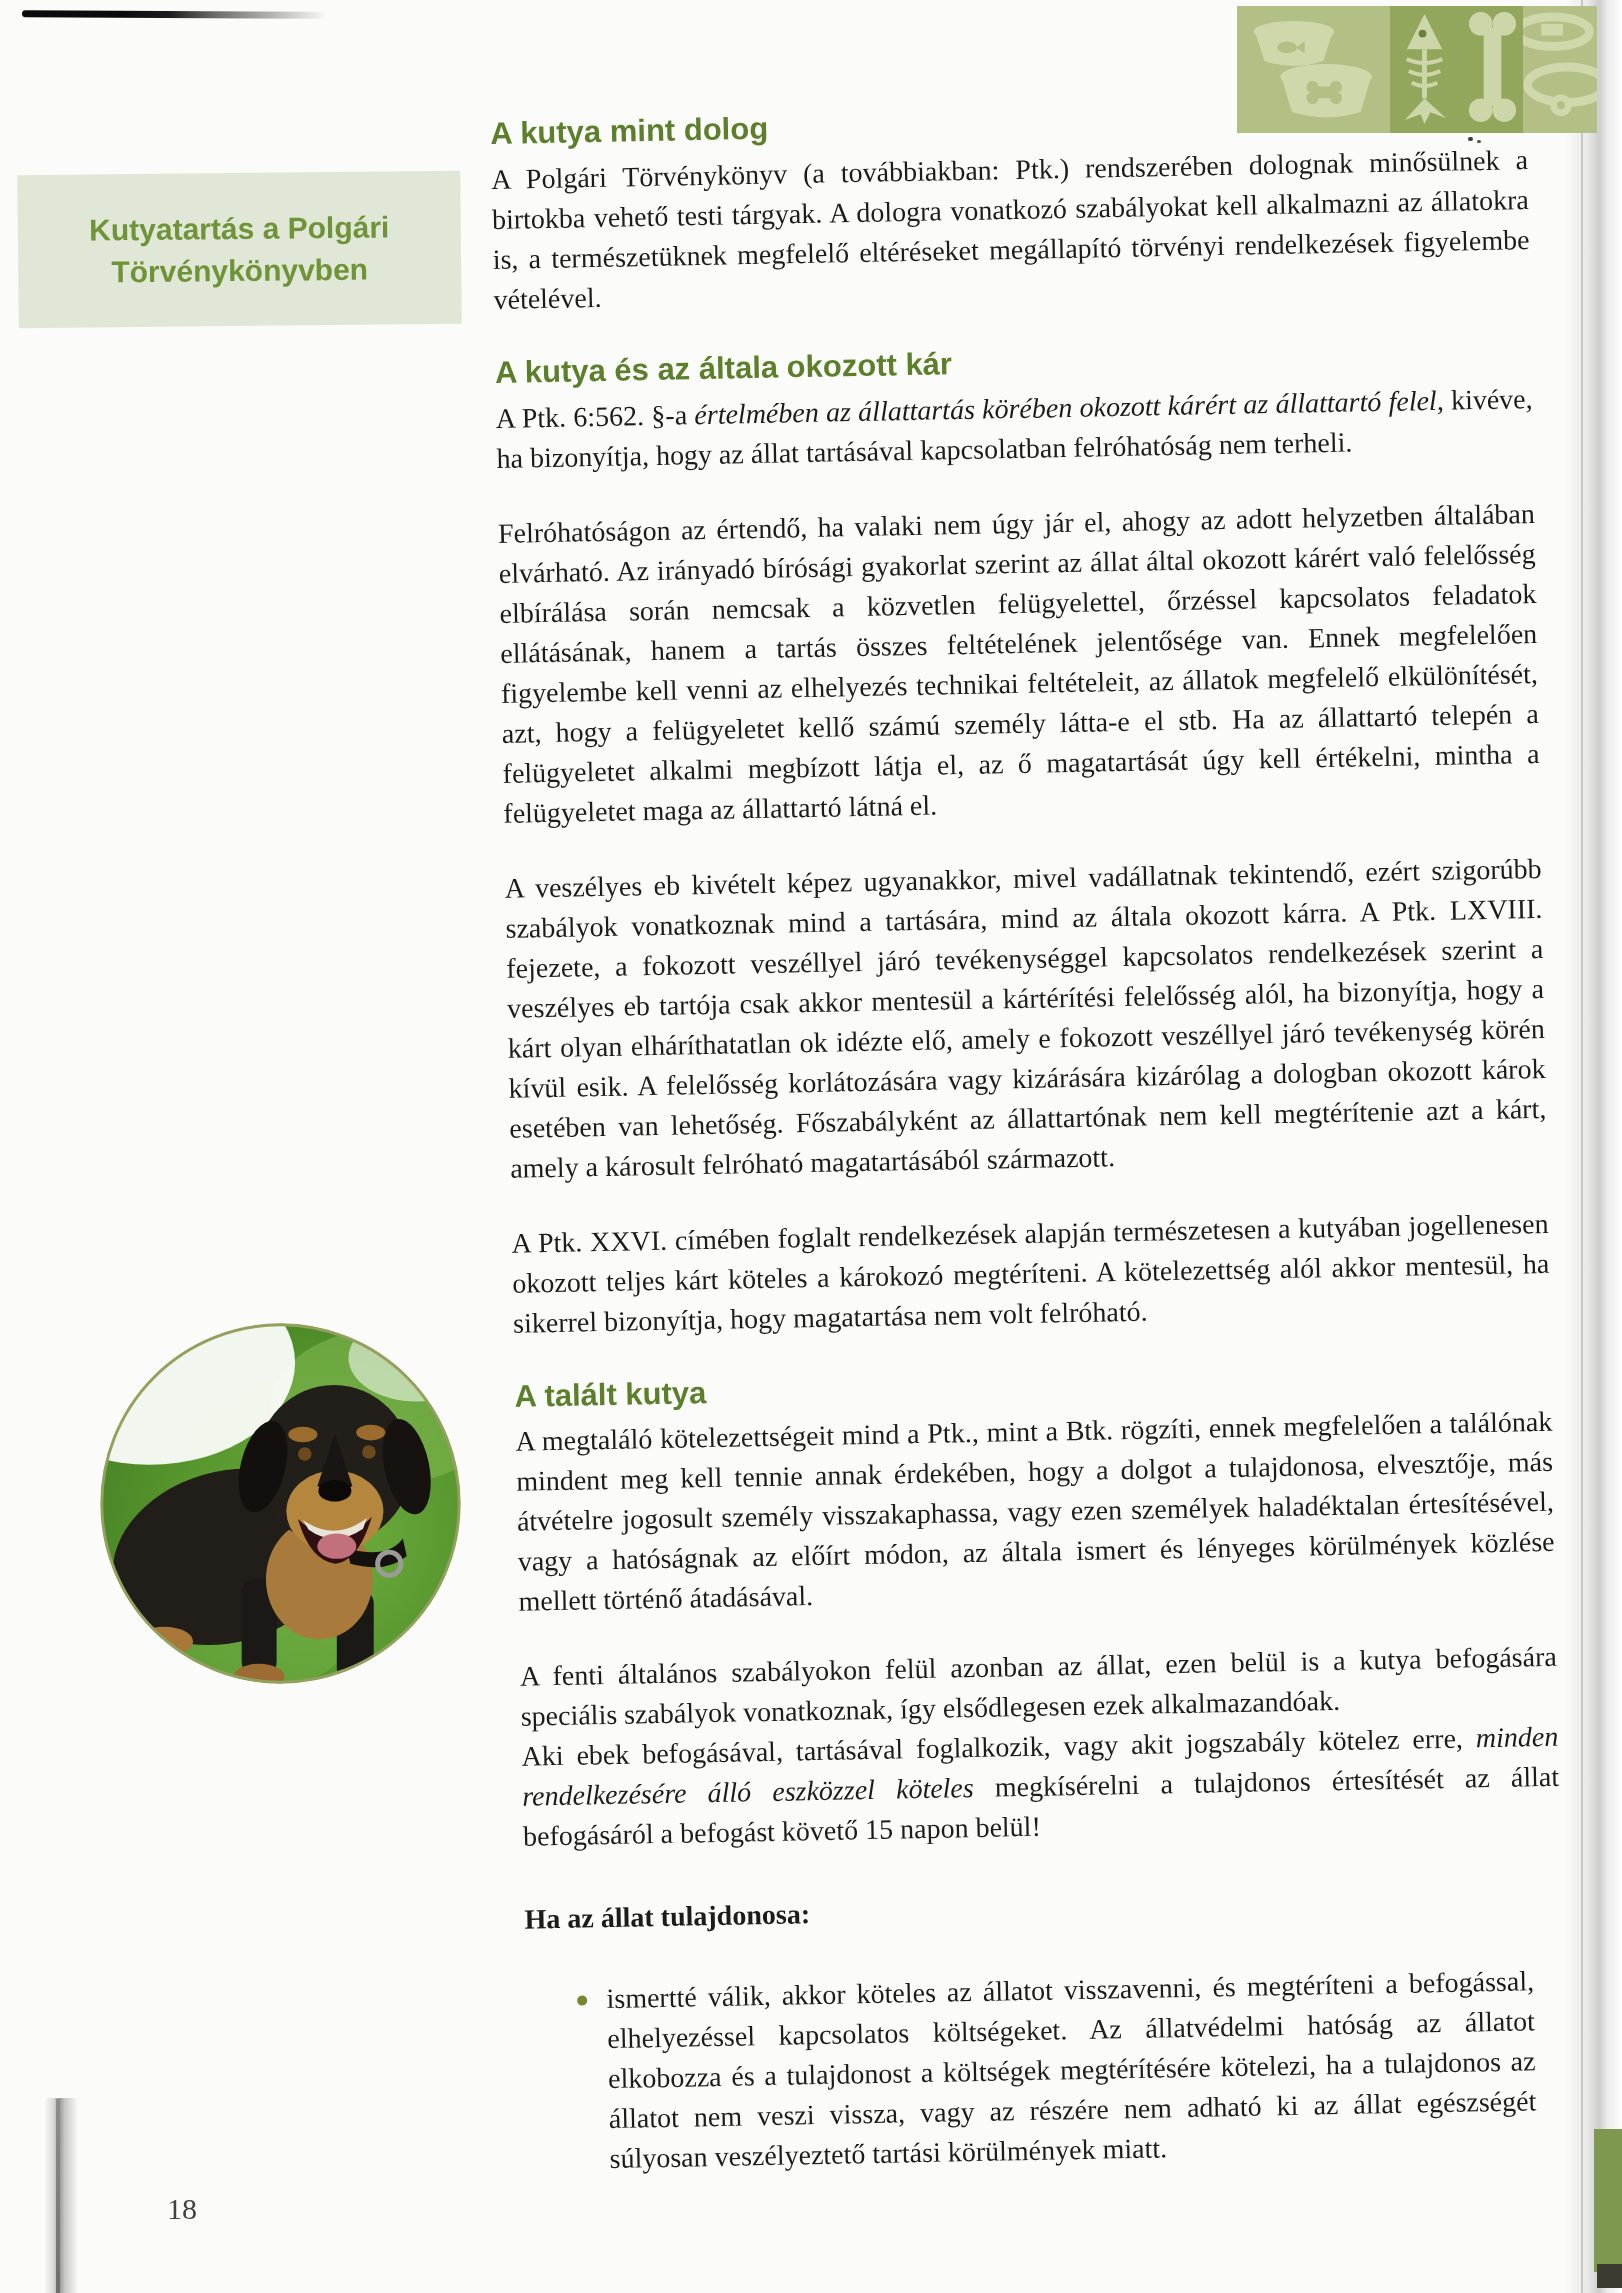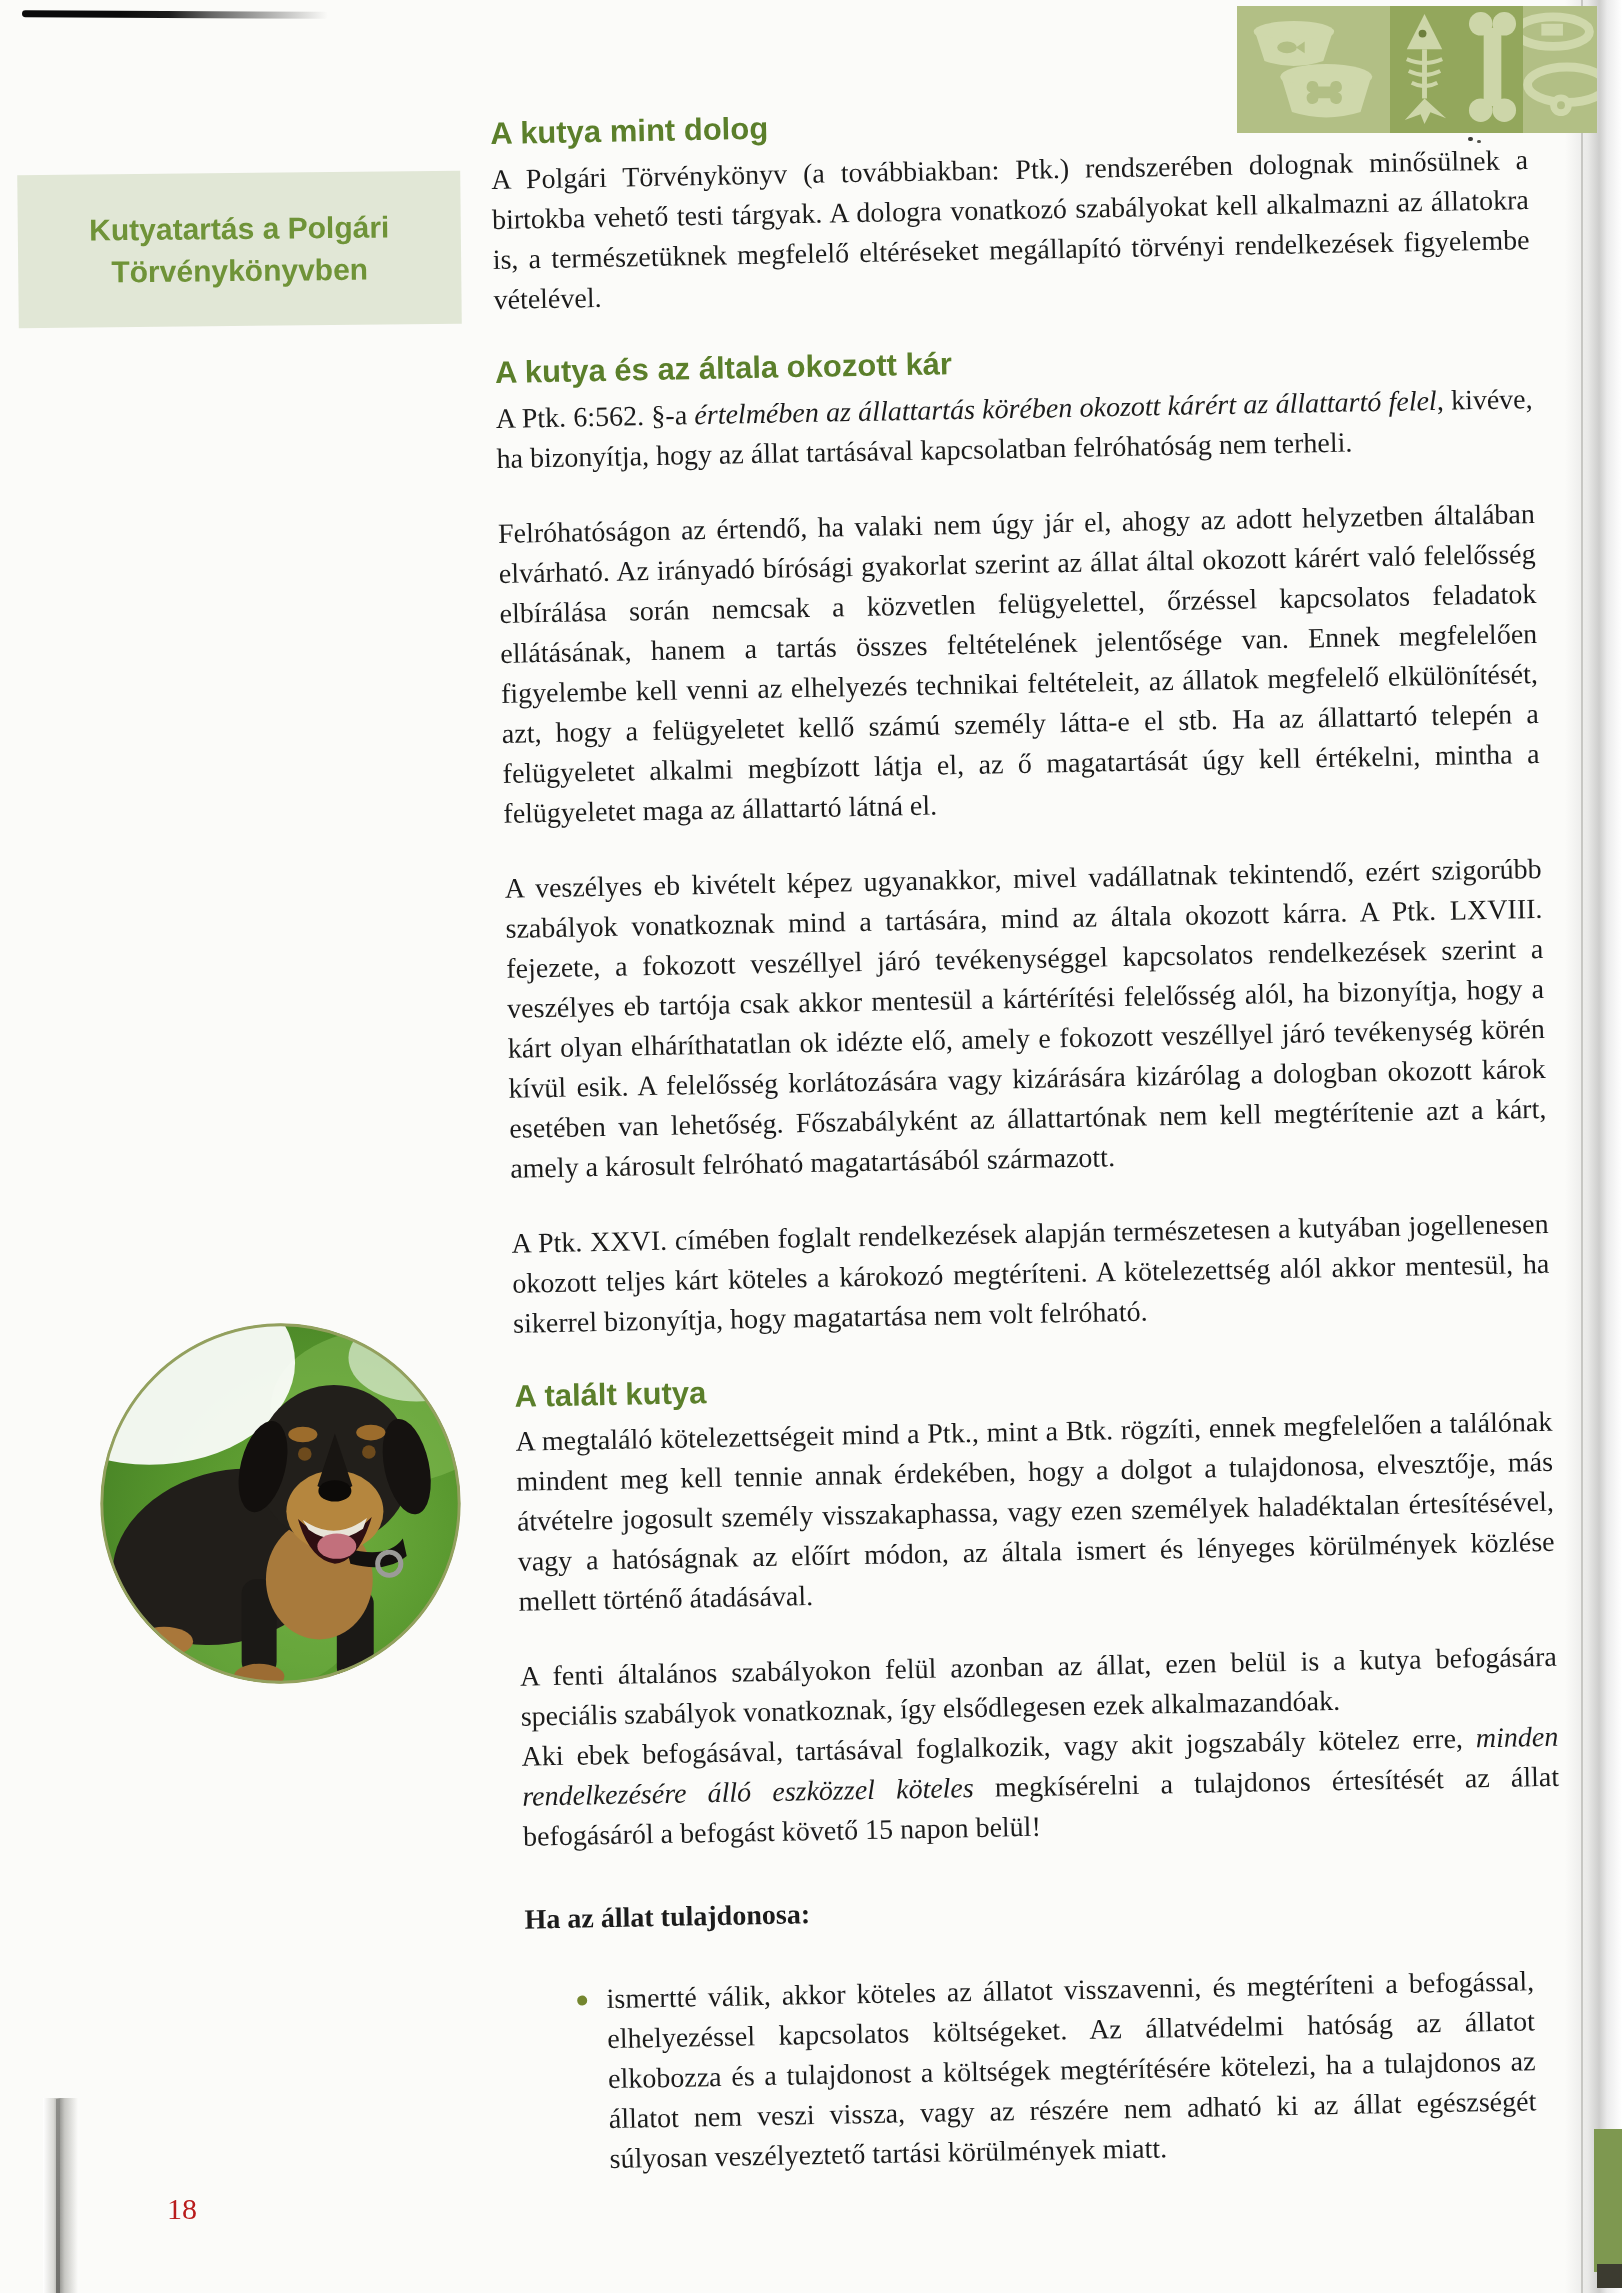--- a/index.html
+++ b/index.html
@@ -77,21 +77,21 @@
     font-size:28px;font-weight:700;margin:47px 0 45px 0;font-family:"Liberation Serif", serif;
   }
   .bullet-row{display:flex;margin:0 29px 0 51px;}
   .bullet-row .dot{
     width:9.8px;height:9.8px;border-radius:50%;background:#74862f;
     margin:15.7px 19.6px 0 0;flex:0 0 auto;
   }
   .bullet-row p{flex:1;margin:0;}
 
   .page-num{
-    position:absolute;left:167px;top:2192px;font-size:30px;color:#b91c1c;
+    position:absolute;left:167px;top:2192px;font-size:30px;color:#404040;
   }
 </style>
 </head>
 <body>
 
 <div class="top-line"></div>
 <div class="stray-mark"></div>
 <div class="speck1"></div>
 <div class="speck2"></div>
 <div class="page-curl"></div>

